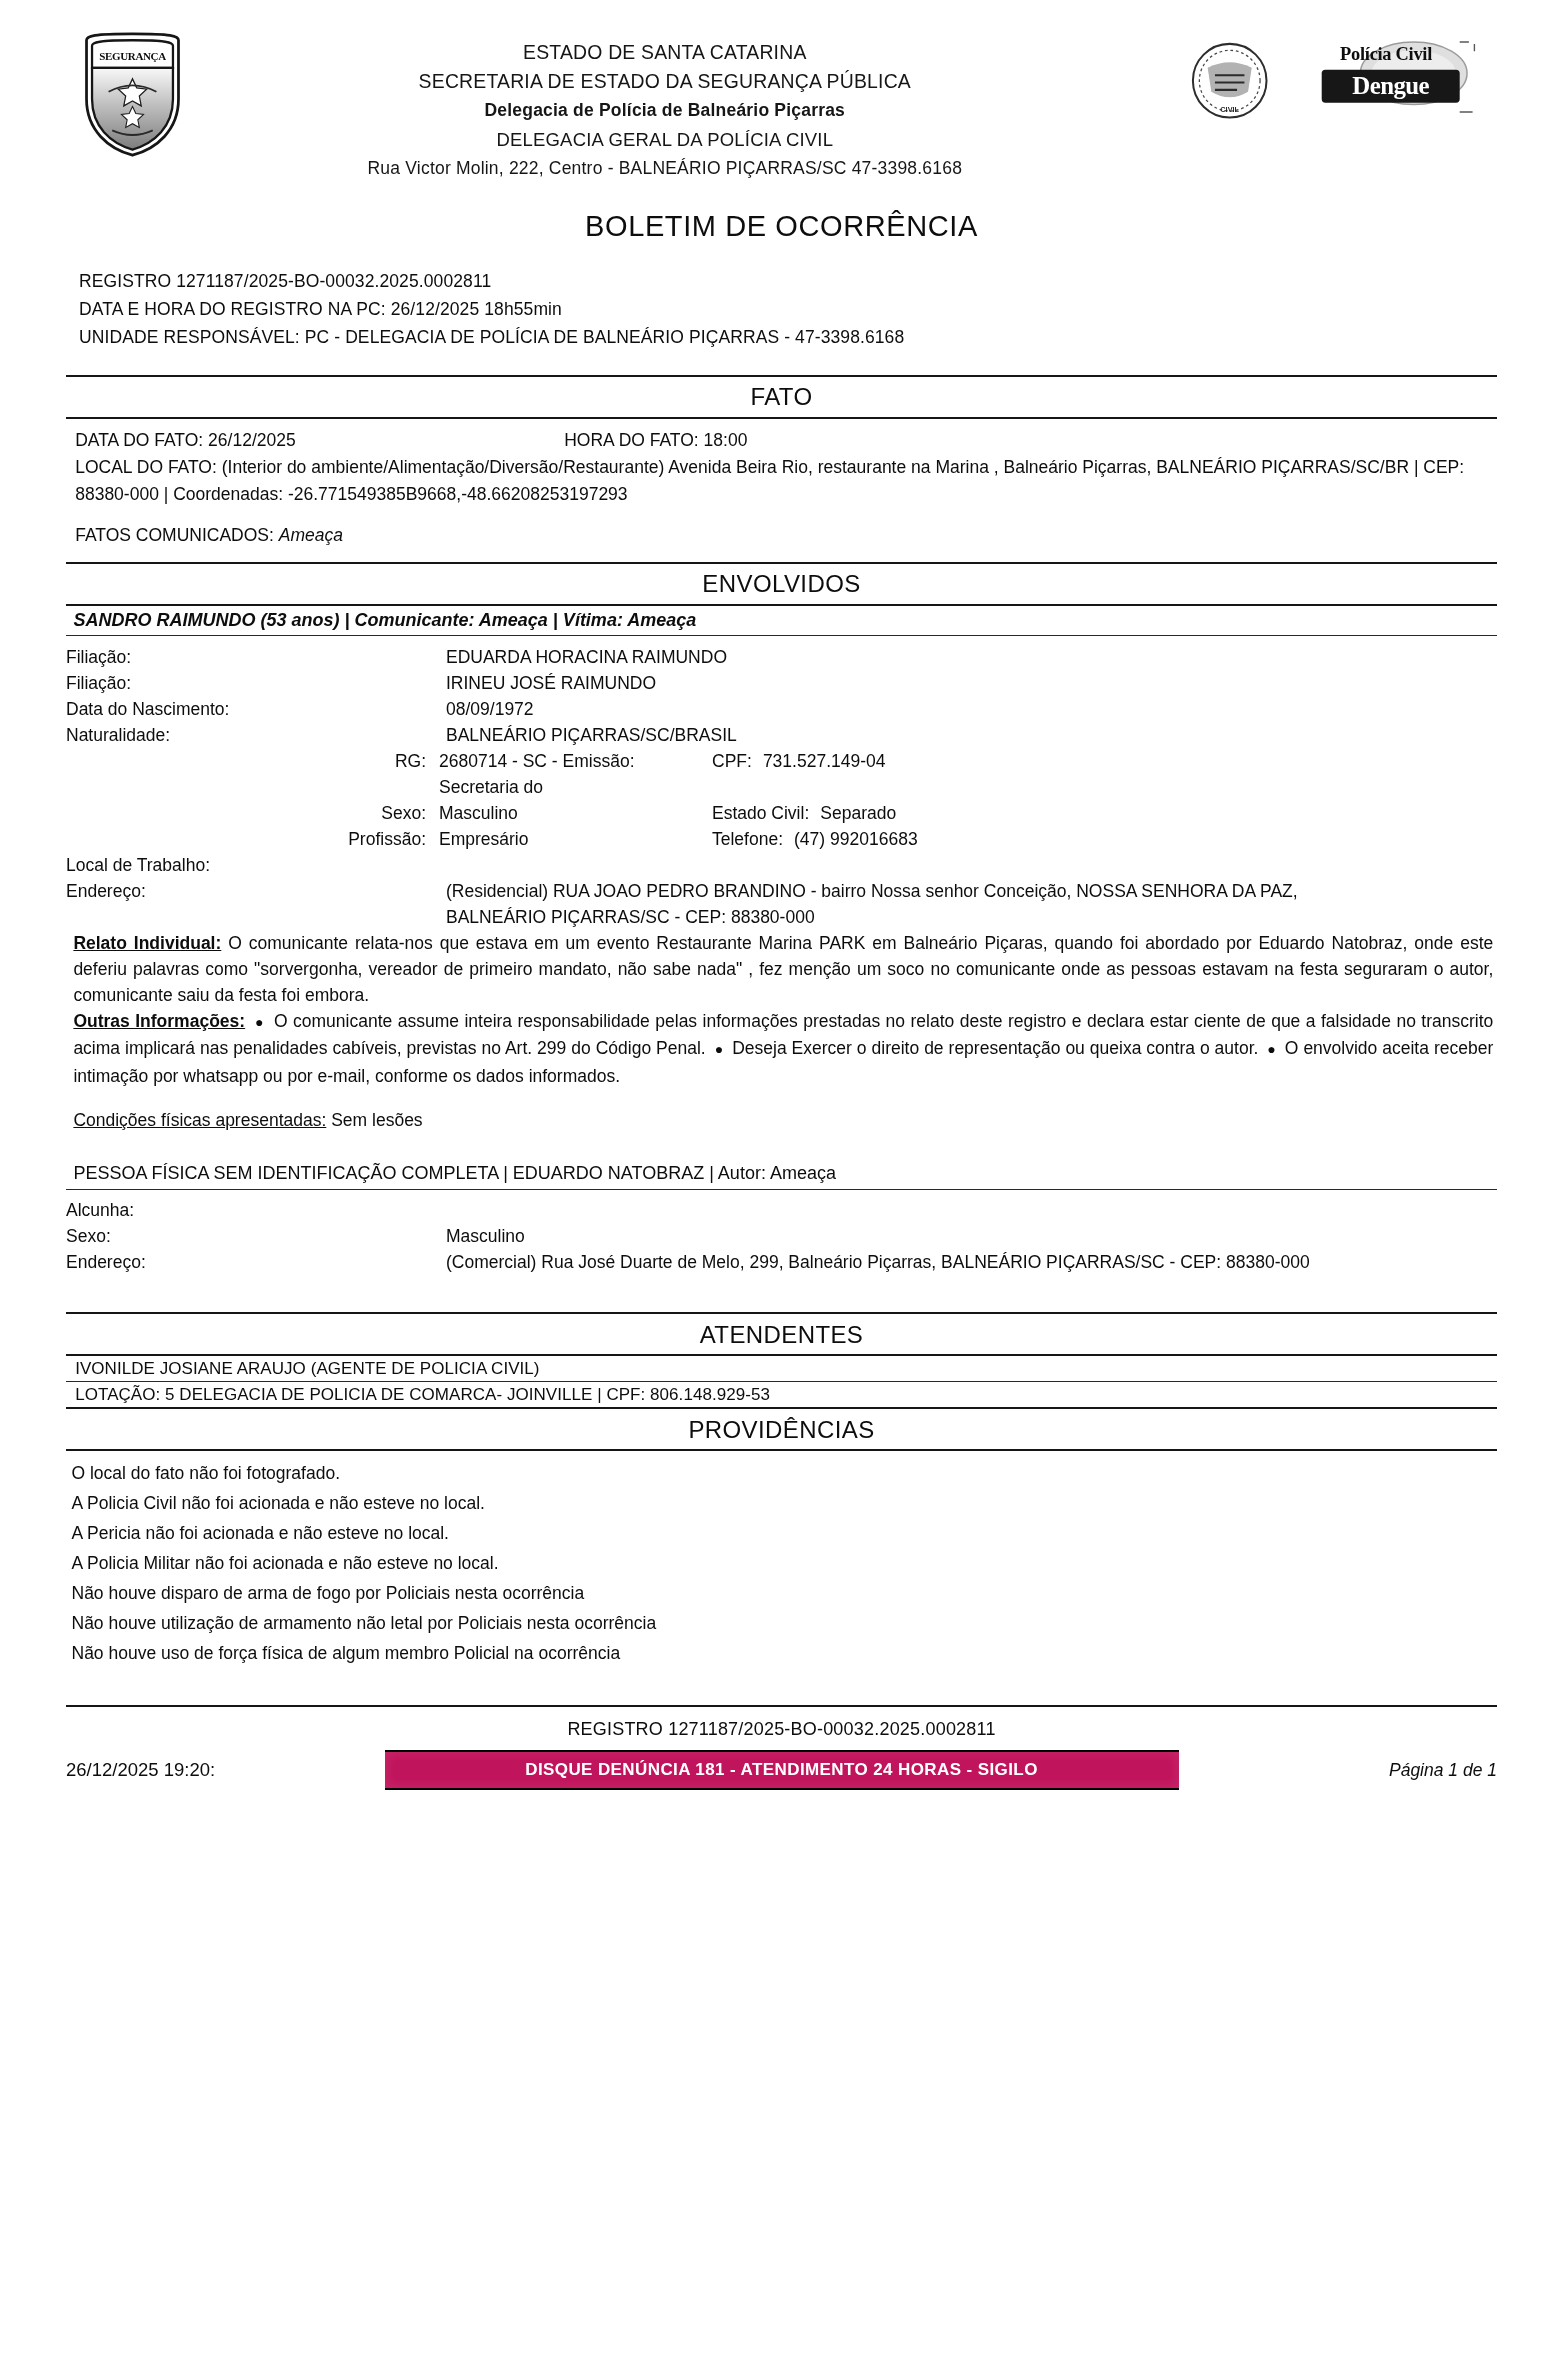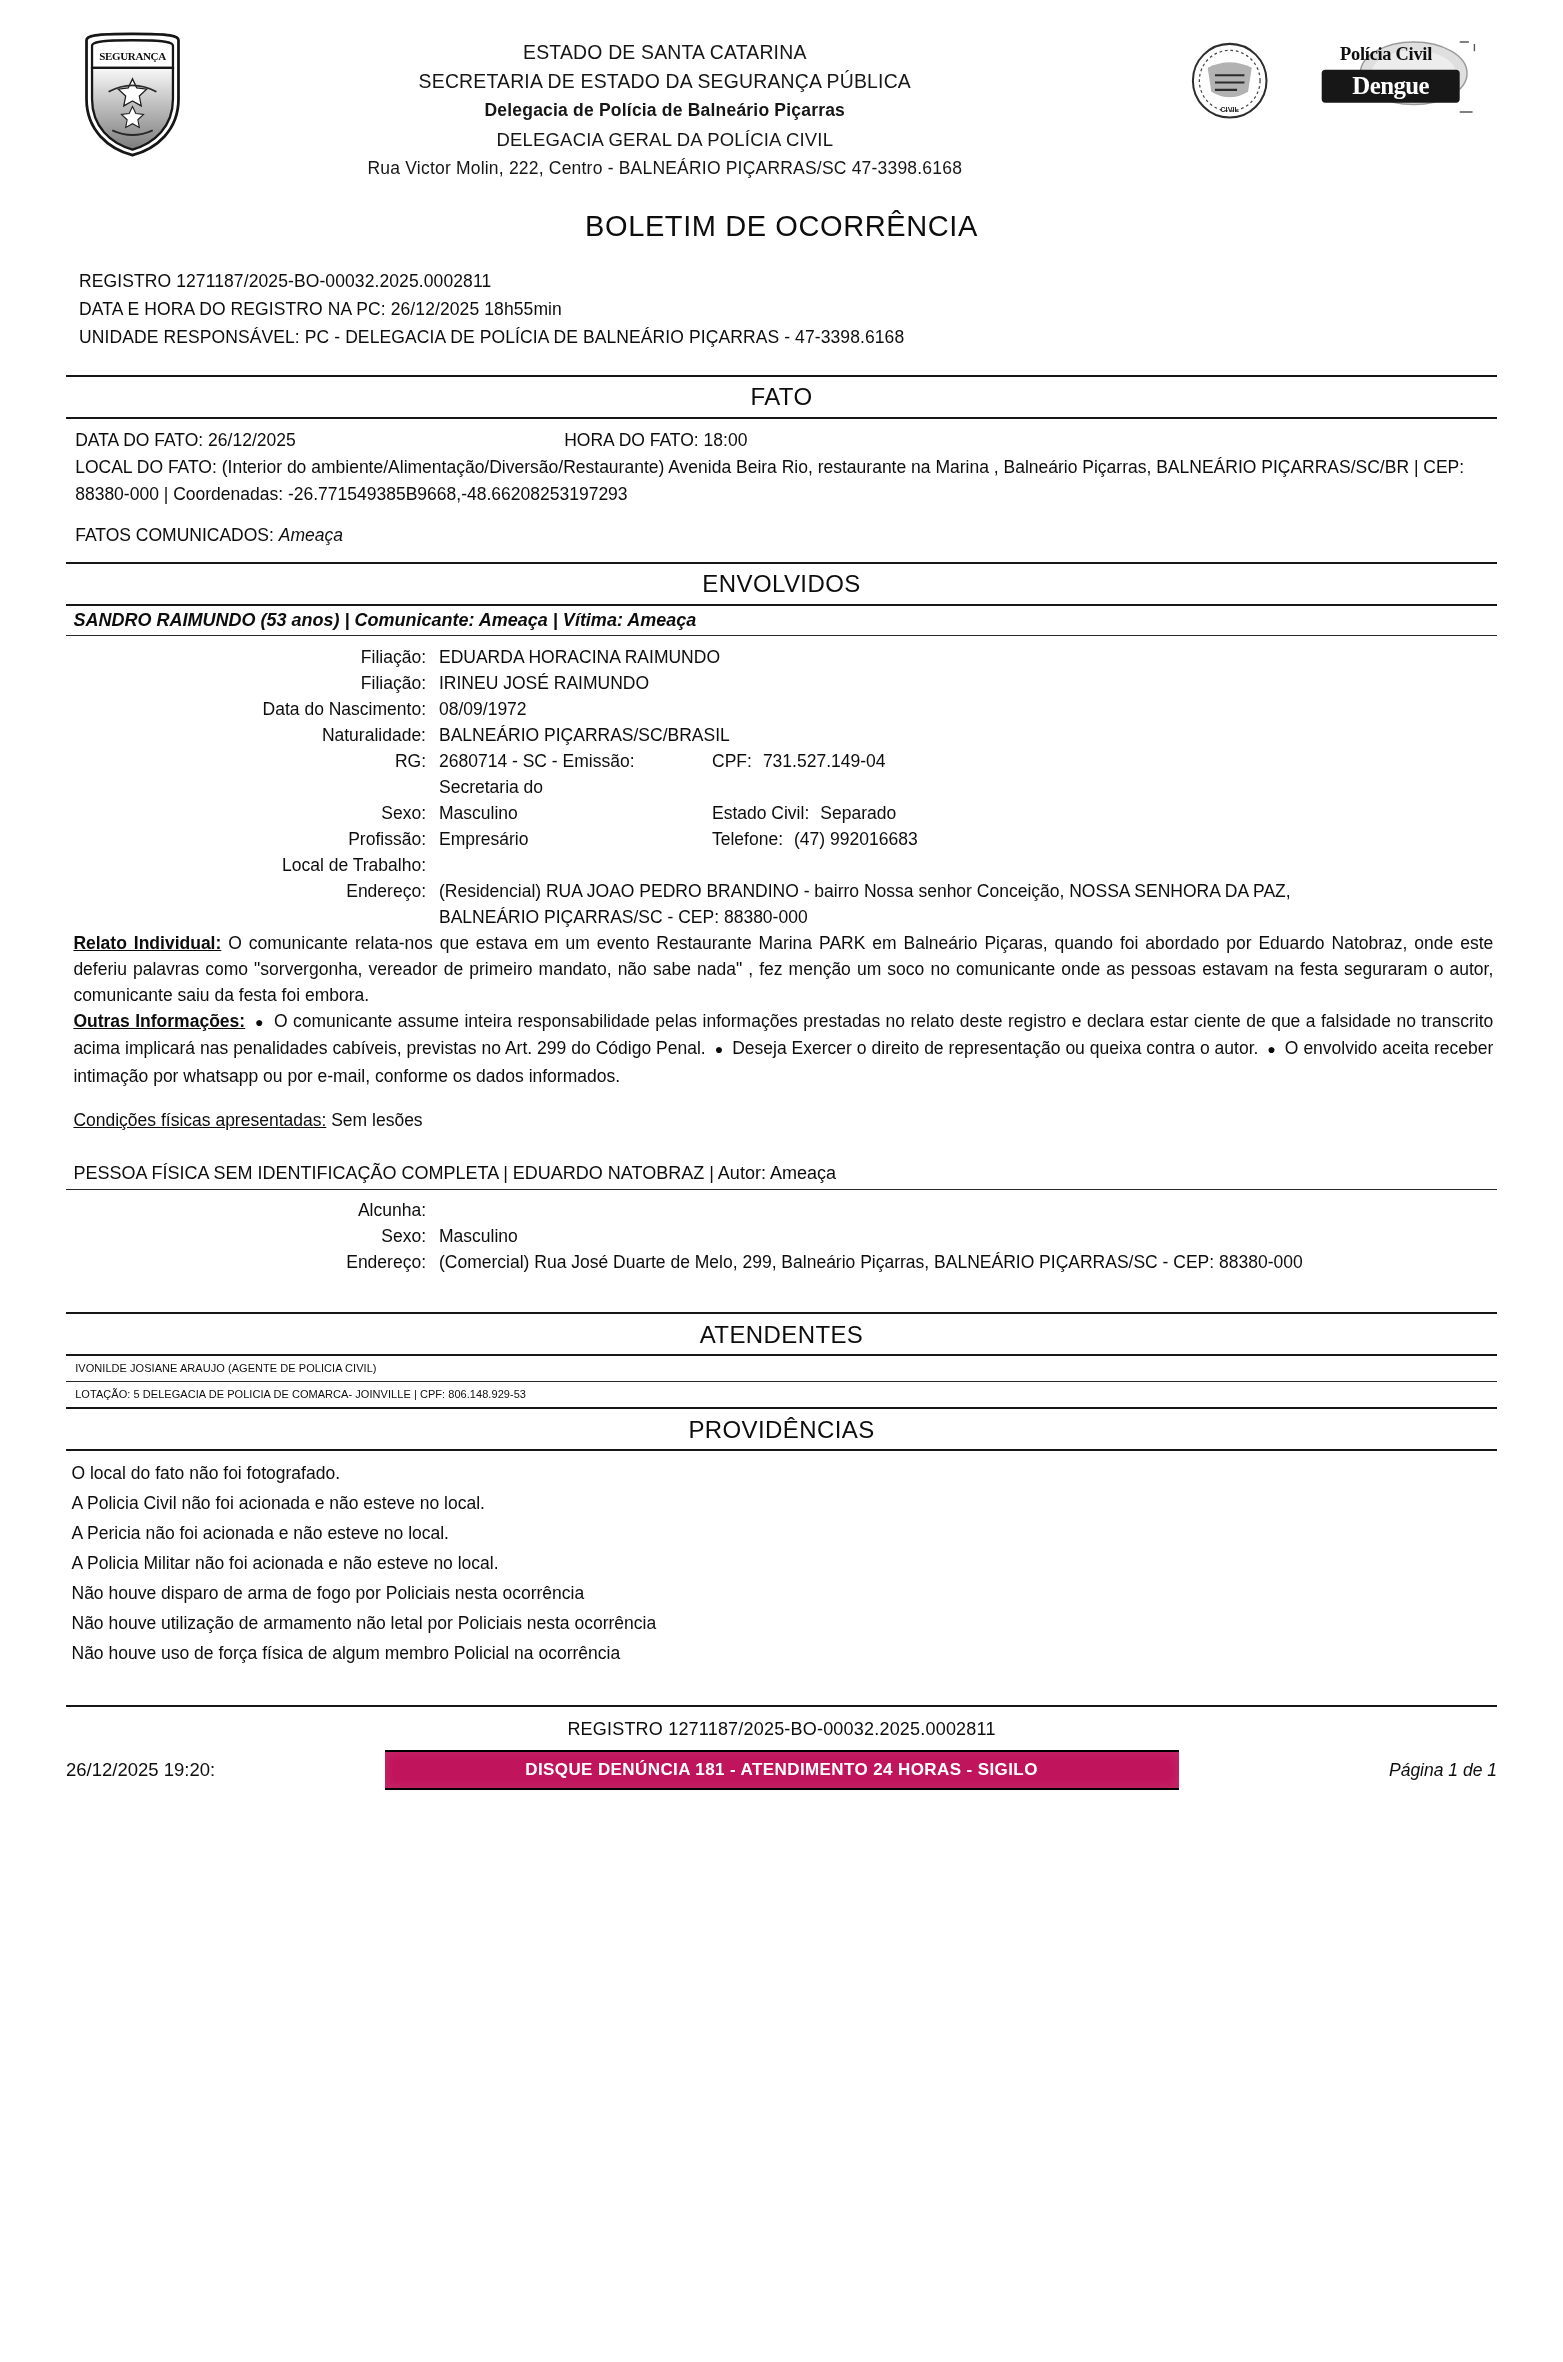--- a/index.html
+++ b/index.html
@@ -98,21 +98,21 @@
   .section-title {
     text-align: center;
     font-size: 24px;
     letter-spacing: 0.4px;
     padding: 6.5px 0 5.5px 0;
     color: #111;
   }
 
   
   .row {
-    font-size: 11px;
+    font-size: 17px;
     line-height: 25px;
     letter-spacing: 0.05px;
   }
   .pad { padding-left: 9.2px; }
   .spacer8  { height: 7.4px; }
   .spacer14 { height: 13px; }
   .spacer20 { height: 18.5px; }
   .spacer28 { height: 26px; }
   .spacer40 { height: 37px; }
 
@@ -149,22 +149,21 @@
     font-style: normal;
     font-weight: normal;
   }
   .kv {
     display: flex;
     font-size: 17.5px;
     line-height: 26px;
   }
   .kv .k {
     width: 360px;
-    text-align: right;
-    padding-right: 13px;
+    padding-right: 20px;
     flex: 0 0 auto;
     color: #111;
   }
   .kv .v { flex: 1 1 auto; }
 
   .kv-split {
     display: flex;
     font-size: 17.5px;
     line-height: 26px;
   }

